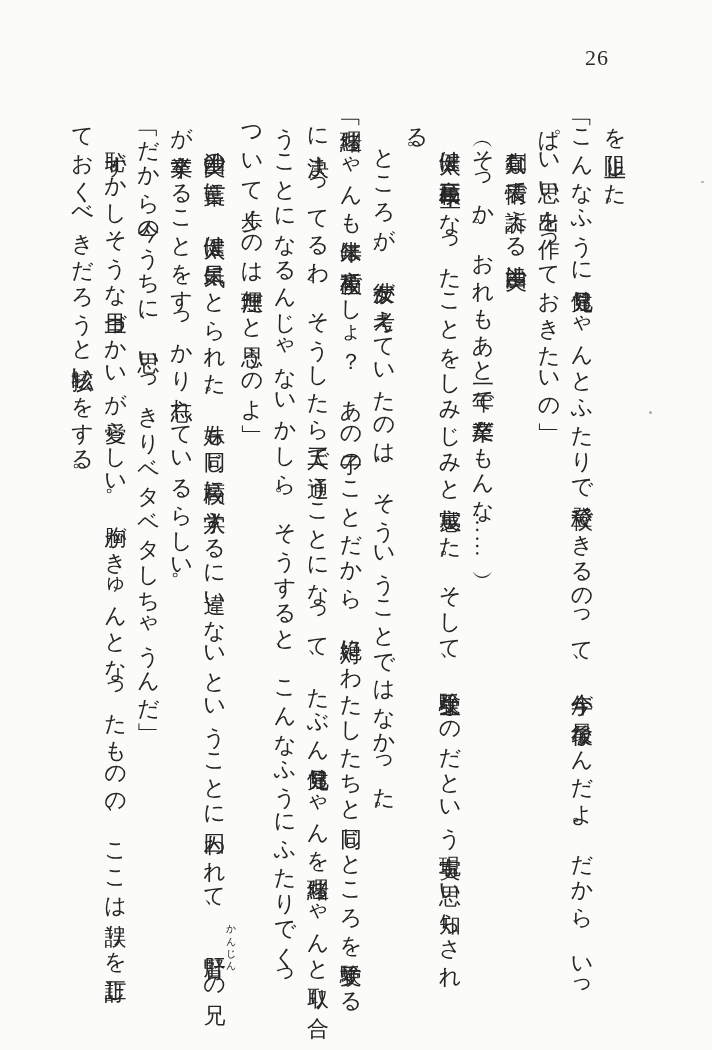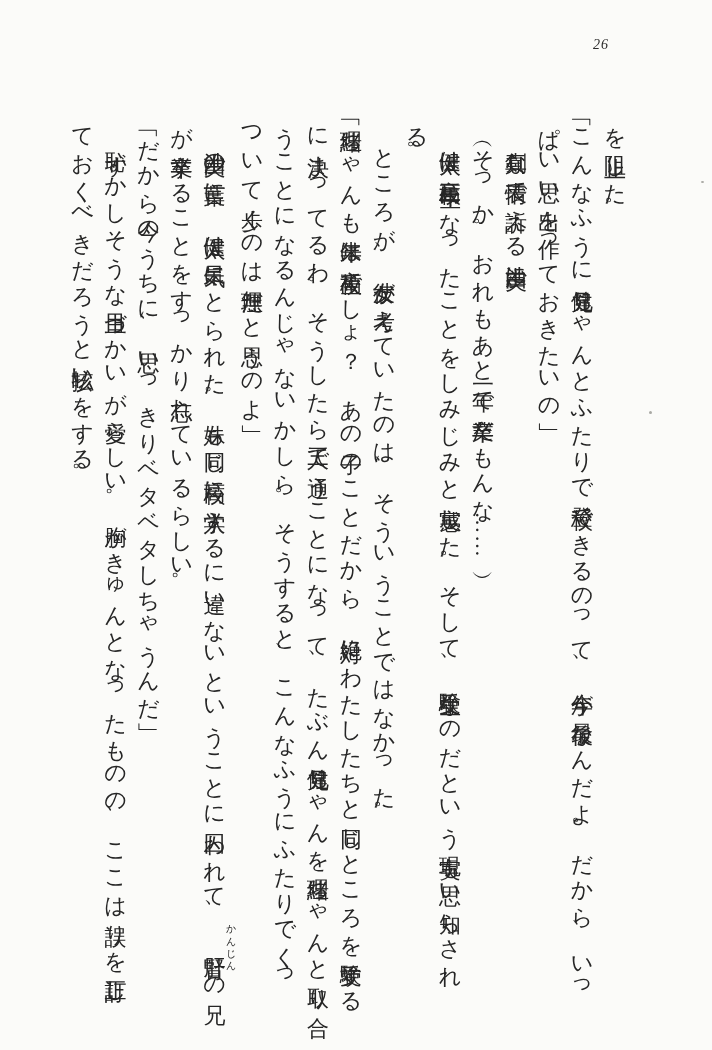--- a/index.html
+++ b/index.html
@@ -8,26 +8,25 @@
     width: 712px;
     height: 1050px;
     position: relative;
     overflow: hidden;
     background: #fbfbf9;
     color: #262626;
     font-family: "Liberation Serif", "DejaVu Serif", serif;
   }
   .page-number {
     position: absolute;
-    top: 37px;
+    top: 45px;
     right: 103px;
-    font-size: 14px;
+    font-size: 22px;
     color: #2b2b2b;
     letter-spacing: 1px;
-    font-style: italic;
   }
   .text-block {
     position: absolute;
     top: 112px;
     right: 80px;
     width: 566px;
     height: 896px;
     writing-mode: vertical-rl;
     -webkit-writing-mode: vertical-rl;
     font-size: 22px;

